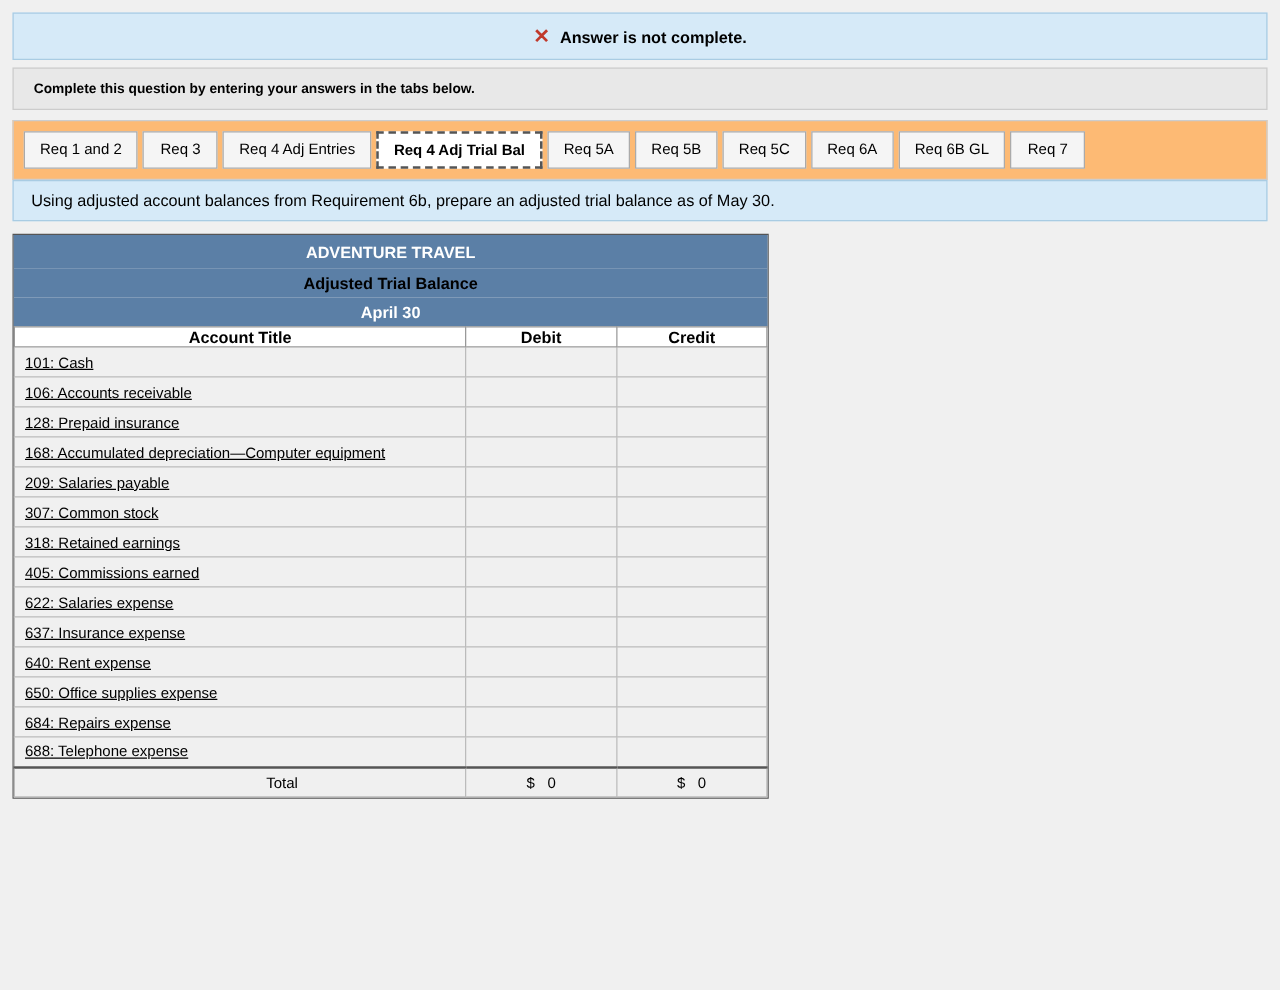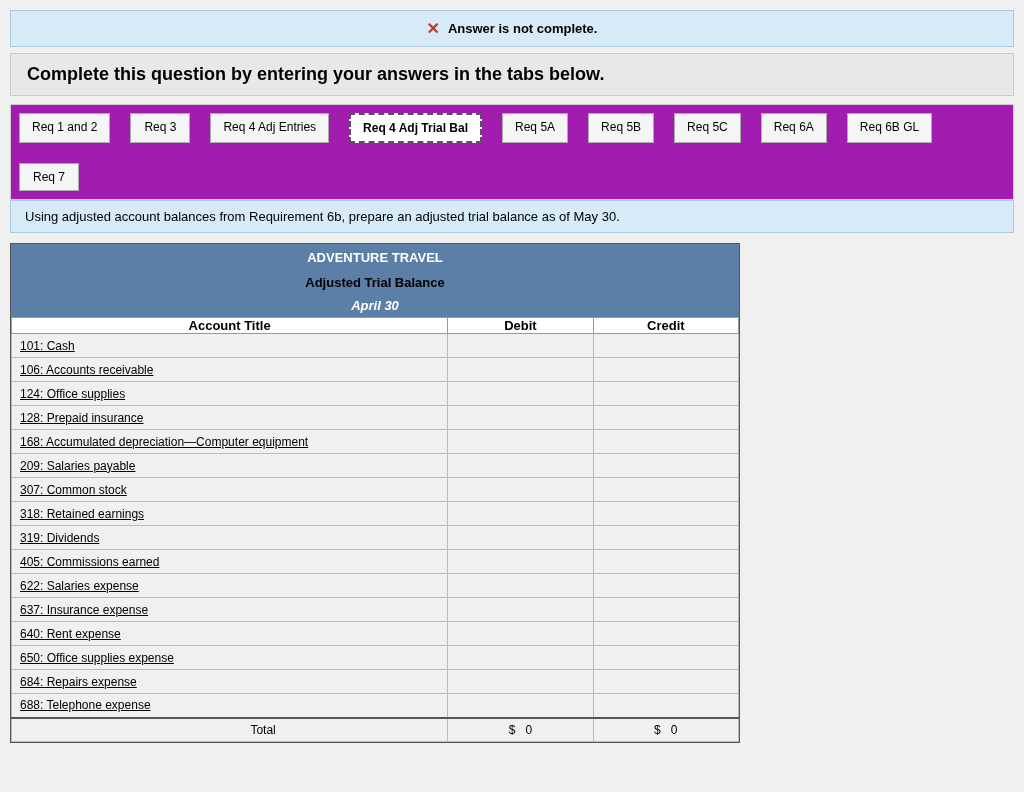--- a/index.html
+++ b/index.html
@@ -32,28 +32,28 @@
       font-weight: bold;
       font-size: 13px;
     }
 
     .instruction-bar {
       background: #e8e8e8;
       border: 1px solid #ccc;
       padding: 10px 16px;
       margin-bottom: 8px;
       font-weight: bold;
-      font-size: 18px;
+      font-size: 11px;
     }
 
     .tabs-container {
       display: flex;
       flex-wrap: wrap;
-      gap: 20px;
-      background: #a21caf;
+      gap: 4px;
+      background: #fdba74;
       border: 1px solid #ccc;
       padding: 8px;
       margin-bottom: 0;
     }
 
     .tab {
       border: 1px solid #aaa;
       padding: 6px 12px;
       background: #f5f5f5;
       cursor: pointer;
@@ -70,21 +70,21 @@
 
     .description-bar {
       background: #d6eaf8;
       border: 1px solid #a9cce3;
       padding: 8px 14px;
       margin-bottom: 10px;
       font-size: 13px;
     }
 
     .table-wrapper {
-      width: 730px;
+      width: 605px;
       border: 1px solid #555;
     }
 
     .table-header-company {
       background: #5b7fa6;
       color: #fff;
       text-align: center;
       font-weight: bold;
       padding: 6px;
       font-size: 13px;
@@ -99,21 +99,20 @@
       font-size: 13px;
     }
 
     .table-header-date {
       background: #5b7fa6;
       color: #fff;
       text-align: center;
       font-weight: bold;
       padding: 4px;
       font-size: 13px;
-      font-style: italic;
     }
 
     table {
       width: 100%;
       border-collapse: collapse;
     }
 
     table th {
       background: #fff;
       font-weight: bold;
@@ -209,25 +208,20 @@
           <td class="account-name">101: Cash</td>
           <td class="amount-cell"></td>
           <td class="amount-cell"></td>
         </tr>
         <tr>
           <td class="account-name">106: Accounts receivable</td>
           <td class="amount-cell"></td>
           <td class="amount-cell"></td>
         </tr>
         <tr>
-          <td class="account-name">124: Office supplies</td>
-          <td class="amount-cell"></td>
-          <td class="amount-cell"></td>
-        </tr>
-        <tr>
           <td class="account-name">128: Prepaid insurance</td>
           <td class="amount-cell"></td>
           <td class="amount-cell"></td>
         </tr>
         <tr>
           <td class="account-name">168: Accumulated depreciation—Computer equipment</td>
           <td class="amount-cell"></td>
           <td class="amount-cell"></td>
         </tr>
         <tr>
@@ -235,25 +229,20 @@
           <td class="amount-cell"></td>
           <td class="amount-cell"></td>
         </tr>
         <tr>
           <td class="account-name">307: Common stock</td>
           <td class="amount-cell"></td>
           <td class="amount-cell"></td>
         </tr>
         <tr>
           <td class="account-name">318: Retained earnings</td>
-          <td class="amount-cell"></td>
-          <td class="amount-cell"></td>
-        </tr>
-        <tr>
-          <td class="account-name">319: Dividends</td>
           <td class="amount-cell"></td>
           <td class="amount-cell"></td>
         </tr>
         <tr>
           <td class="account-name">405: Commissions earned</td>
           <td class="amount-cell"></td>
           <td class="amount-cell"></td>
         </tr>
         <tr>
           <td class="account-name">622: Salaries expense</td>

